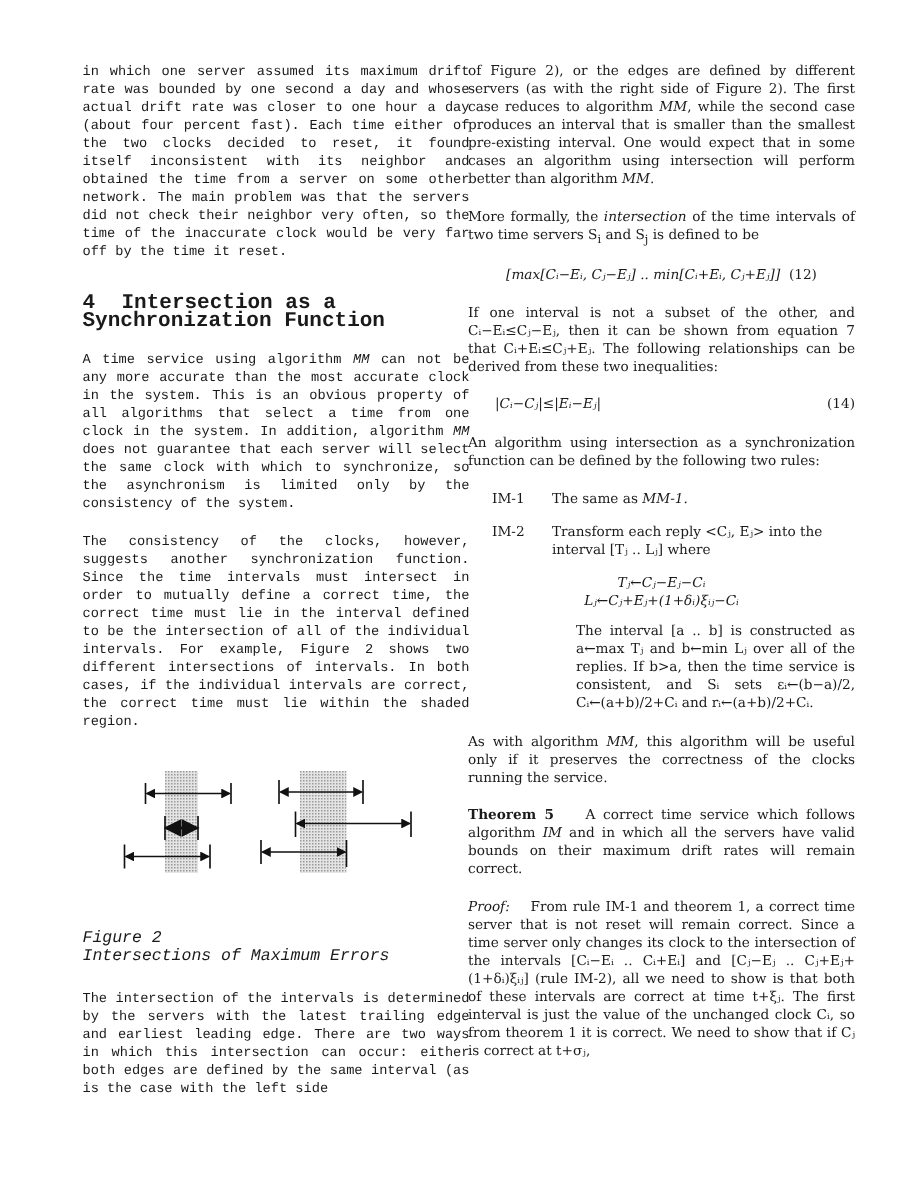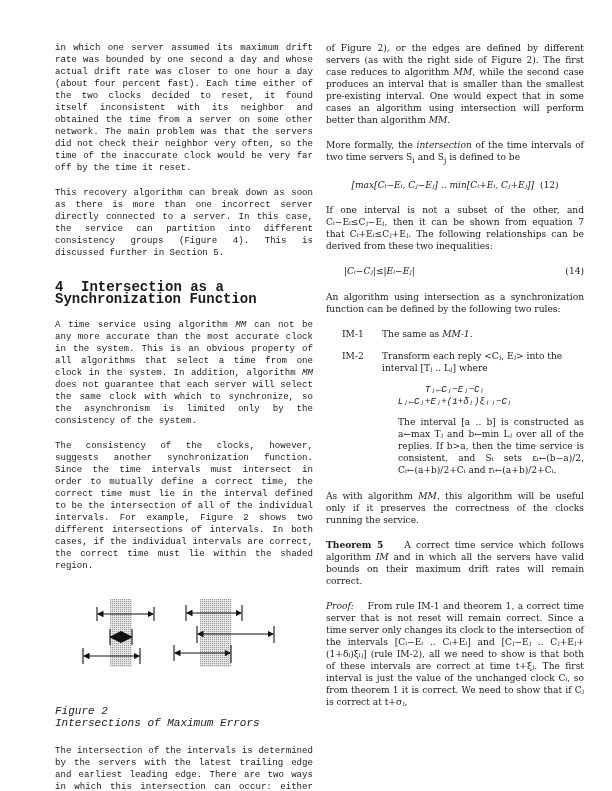--- a/index.html
+++ b/index.html
@@ -1,44 +1,43 @@
 <!DOCTYPE html>
 <html><head>
 <meta charset="utf-8">
 <style>
   html, body { margin:0; padding:0; background:#ffffff; }
   body { width:612px; height:791px; position:relative; overflow:hidden;
          font-family:"DejaVu Serif", serif; color:#1a1a1a; }
   .col { position:absolute; top:42px; width:258px; font-size:9.1px; line-height:12px; }
   .col-left { left:55px;font-family:Liberation Mono, monospace; }
-  .col-right { left:326px; }
+  .col-right { left:312px; }
   p { margin:0 0 13px 0; text-align:justify; }
   .sec-head { font-weight:bold; font-size:14px; margin:22px 0 14px 0; }
   .sec-head .num { display:inline-block; width:26px; }
   .eq { text-align:center; margin:6px 0 13px 0; white-space:nowrap; }
   .eq-row { display:flex; justify-content:space-between; padding-left:18px; }
   .eq-block { margin:6px 0 14px 0; }
   .rule { display:flex; margin:0 0 10px 0; }
   .rule-label { width:56px; padding-left:16px; flex-shrink:0; box-sizing:border-box; }
   .rule-body { flex:1; }
-  .rule-eqs { text-align:center; margin:6px 0 8px 0; font-style:italic;font-family:Liberation Mono, monospace; }
+  .rule-eqs { text-align:center; margin:6px 0 8px 0; font-style:italic; }
   .rule-para { margin-left:72px; text-align:justify; margin-bottom:14px; }
   i, .it { font-style:italic; }
   .figure { position:relative; height:118px; margin:8px 0 2px 0; }
   .figure svg { position:absolute; left:25px; top:0; }
   .fig-caption { text-align:left; font-style:italic; font-size:11px; line-height:12px; margin:0 0 16px 0; }
   .theorem-label { font-weight:bold; }
   .proof-label { font-style:italic; }
 </style>
 </head>
 <body>
 
 <div class="col col-left">
   <p>in which one server assumed its maximum drift rate was bounded by one second a day and whose actual drift rate was closer to one hour a day (about four percent fast). Each time either of the two clocks decided to reset, it found itself inconsistent with its neighbor and obtained the time from a server on some other network. The main problem was that the servers did not check their neighbor very often, so the time of the inaccurate clock would be very far off by the time it reset.</p>
-  <p>This recovery algorithm can break down as soon as there is more than one incorrect server directly connected to a server. In this case, the service can partition into different consistency groups (Figure 4). This is discussed further in Section 5.</p>
 
   <div class="sec-head">
     <span class="num">4</span><span>Intersection as a Synchronization Function</span>
   </div>
 
   <p><span>A time service using algorithm </span><i>MM</i><span> can not be any more accurate than the most accurate clock in the system. This is an obvious property of all algorithms that select a time from one clock in the system. In addition, algorithm </span><i>MM</i><span> does not guarantee that each server will select the same clock with which to synchronize, so the asynchronism is limited only by the consistency of the system.</span></p>
   <p>The consistency of the clocks, however, suggests another synchronization function. Since the time intervals must intersect in order to mutually define a correct time, the correct time must lie in the interval defined to be the intersection of all of the individual intervals. For example, Figure 2 shows two different intersections of intervals. In both cases, if the individual intervals are correct, the correct time must lie within the shaded region.</p>
 
   <div class="figure">
     <svg width="210" height="92" viewBox="0 0 210 92">

